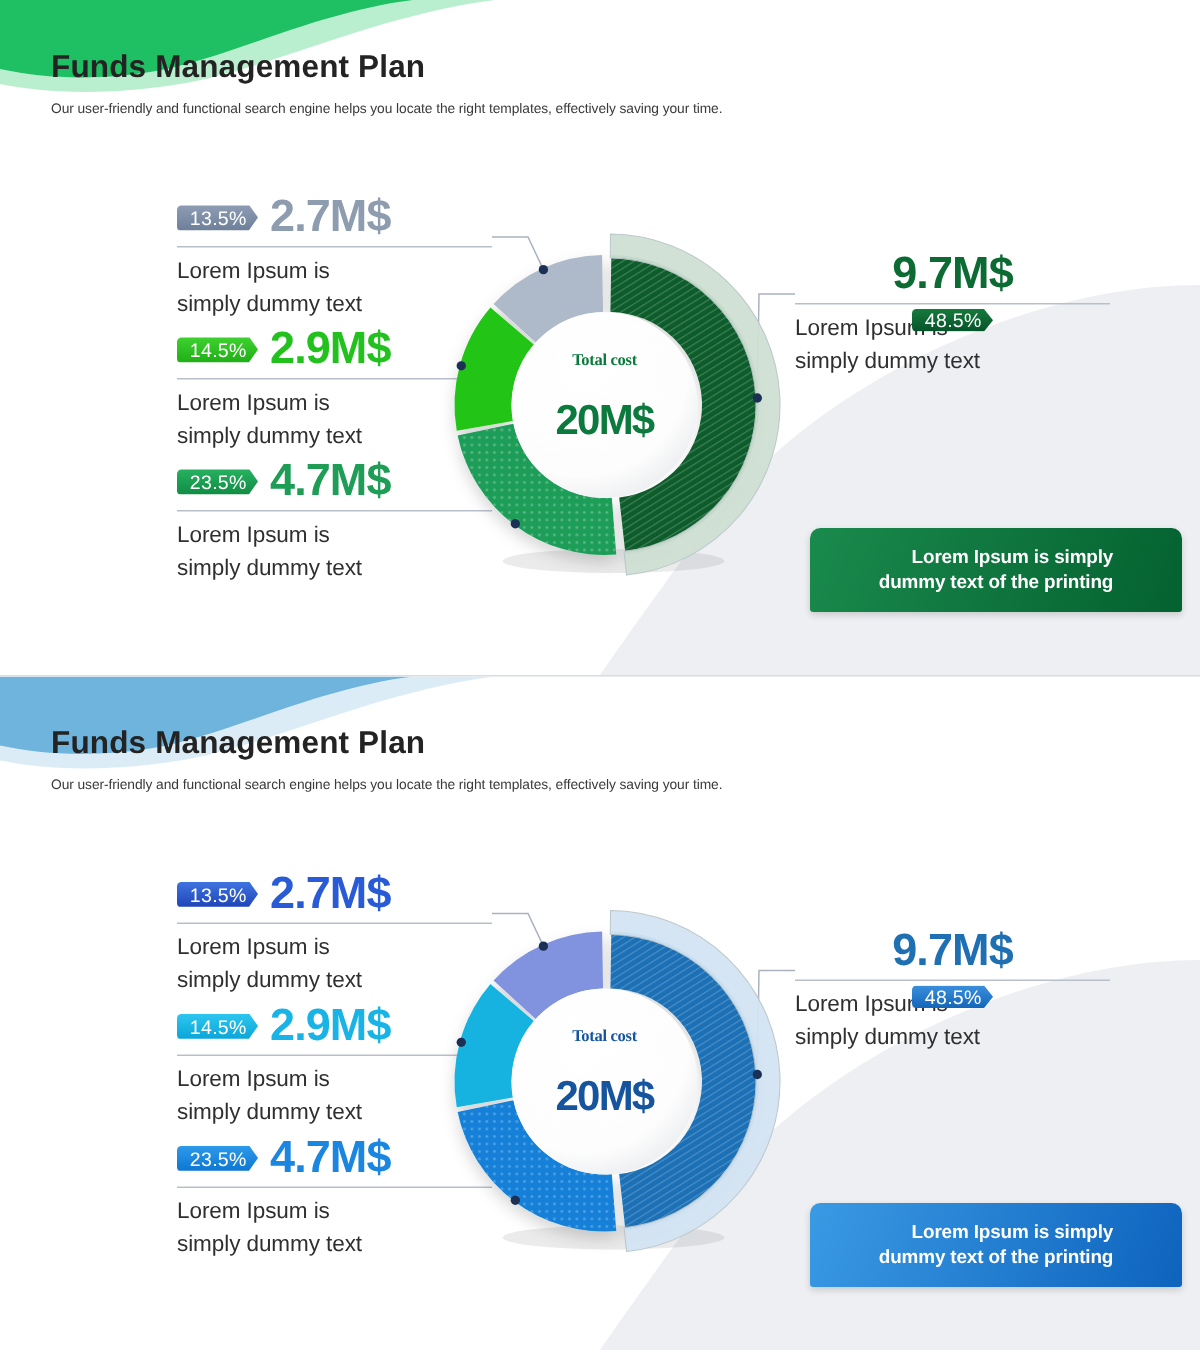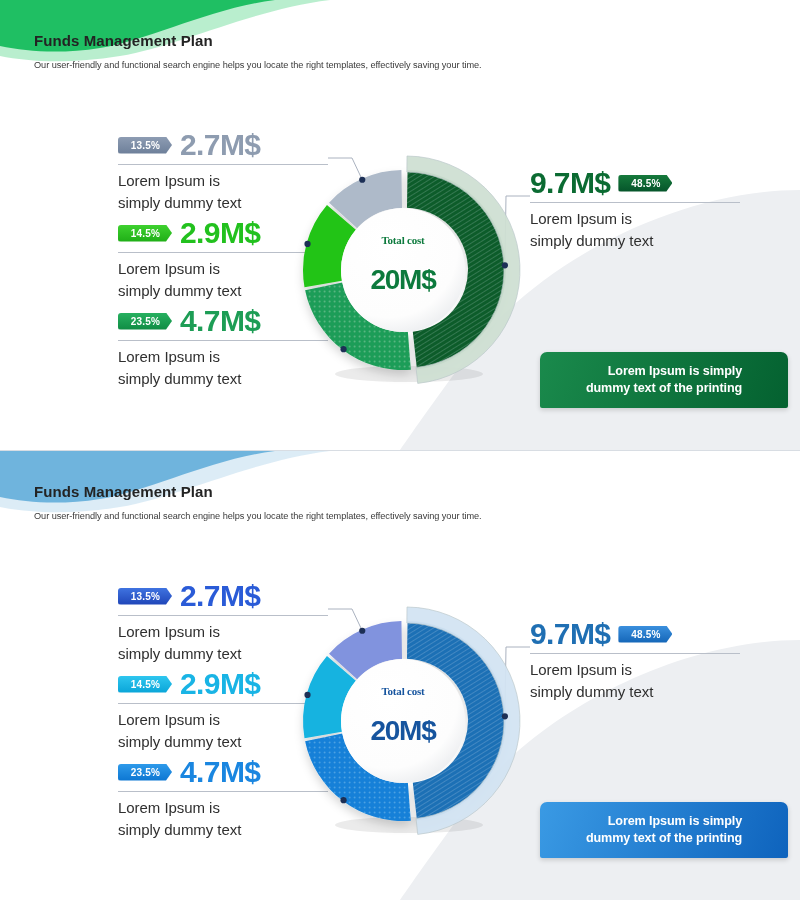--- a/index.html
+++ b/index.html
@@ -19,46 +19,46 @@
   }
   .slide + .slide { border-top: 1px solid #d8dde3; }
 
   
   .corner-wave { position: absolute; left: 0; top: 0; width: 330px; height: 90px; }
   .corner-blob { position: absolute; right: 0; bottom: 0; width: 420px; height: 260px; }
 
   
   .header { position: absolute; left: 34px; top: 32px; width: 700px; }
   .title {
-    font-size: 15px; font-weight: bold; color: #232323;
+    font-size: 21px; font-weight: bold; color: #232323;
     letter-spacing: .1px; line-height: 1.2;
   }
   .subtitle {
     margin-top: 10px; font-size: 9.2px; color: #3a3a3a;
     letter-spacing: -.05px; line-height: 1.3;
   }
 
   
   .chart-area { position: absolute; left: 0; top: 100px; width: 800px; height: 350px; }
 
   .donut-wrap { position: absolute; left: 288px; top: 40px; width: 230px; height: 260px; }
   .donut-wrap svg { display: block; overflow: visible; }
 
   
   .label-block { position: absolute; width: 210px; }
   .label-left  { left: 118px; }
   .label-right { left: 530px; }
 
   .label-top-row { display: flex; align-items: center; gap: 8px; height: 30px; }
-  .label-right .label-top-row { }
+  .label-right .label-top-row { flex-direction: column; }
 
   .pct-badge {
     display: inline-flex; align-items: center; justify-content: center;
     height: 17px; min-width: 54px; padding: 0 7px 0 8px;
-    font-size: 10px; font-weight: bold; color: #ffffff;
+    font-size: 13px; font-weight: normal; color: #ffffff;
     border-radius: 3px;
     clip-path: polygon(0 0, calc(100% - 6px) 0, 100% 50%, calc(100% - 6px) 100%, 0 100%);
     box-shadow: 0 1px 1px rgba(0,0,0,.18);
     letter-spacing: .2px;
   }
 
   .value {
     font-size: 30px; font-weight: bold; letter-spacing: -0.6px;
     line-height: 1; white-space: nowrap;
   }

